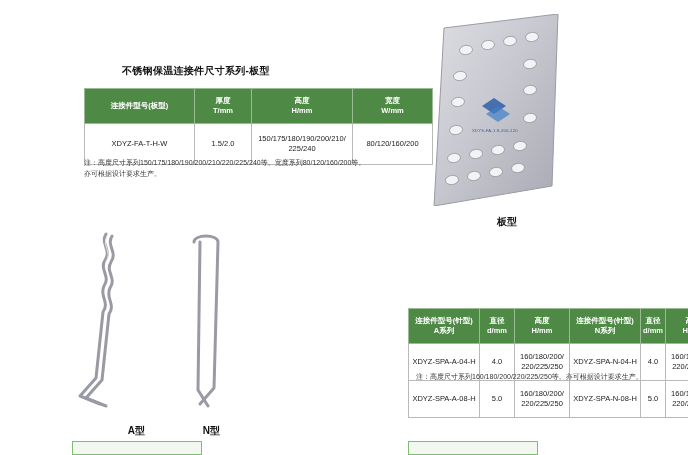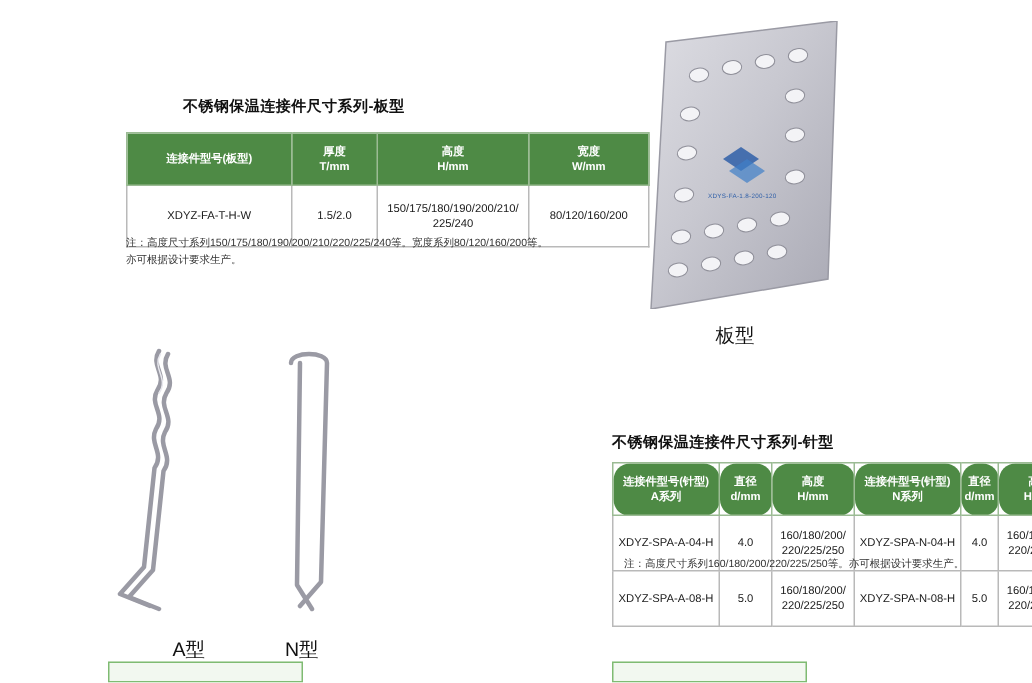--- a/index.html
+++ b/index.html
@@ -71,40 +71,40 @@
   #table-plate th { height: 26px; }
 
   
   #table-pin { left: 408px; top: 308px; width: 252px; }
   #table-pin th.p0, #table-pin td.p0 { width: 66px; }
   #table-pin th.p1, #table-pin td.p1 { width: 30px; }
   #table-pin th.p2, #table-pin td.p2 { width: 50px; }
   #table-pin th.p3, #table-pin td.p3 { width: 66px; }
   #table-pin th.p4, #table-pin td.p4 { width: 20px; }
   #table-pin th.p5, #table-pin td.p5 { width: 50px; }
-  #table-pin th { height: 26px; border-radius: 11px; }
+  #table-pin th { height: 26px; }
   #table-pin td { height: 26px; }
 
   
   .note {
     position: absolute;
     font-size: 7px;
     color: #333;
     line-height: 1.55;
   }
   #note-plate { left: 84px; top: 158px; width: 340px; }
   #note-pin   { left: 416px; top: 372px; width: 250px; }
 
   
   .caption {
     position: absolute;
-    font-size: 13px;
-    font-weight: normal;
+    font-size: 10px;
+    font-weight: bold;
     color: #111;
-    text-align: left;
+    text-align: right;
   }
   #cap-plate { left: 477px; top: 215px; width: 40px; }
   #cap-a     { left: 86px;  top: 424px; width: 30px; margin-left: 29px; }
   #cap-n     { left: 190px; top: 424px; width: 30px; }
 
   
   #plate-art {
     position: absolute;
     left: 430px;
     top: 14px;
@@ -216,21 +216,20 @@
       <g>
         <path d="M52 92 L64 84 L76 92 L64 100 Z" fill="#2f5fa8" opacity="0.85"></path>
         <path d="M56 100 L68 92 L80 100 L68 108 Z" fill="#3f7fc8" opacity="0.7"></path>
       </g>
     </svg>
     <div class="plate-logo-text">XDYS-FA-1.8-200-120</div>
   </div>
 
   <div class="caption" id="cap-plate">板型</div>
 
-  <div class="sec-title" id="title-pin">不锈钢保温连接件尺寸系列-针型</div>
 
   <table class="spec" id="table-pin">
     <thead>
       <tr>
         <th class="p0">
           <span>连接件型号(针型)</span><br>
           <span>A系列</span>
         </th>
         <th class="p1">
           <span>直径</span><br>

